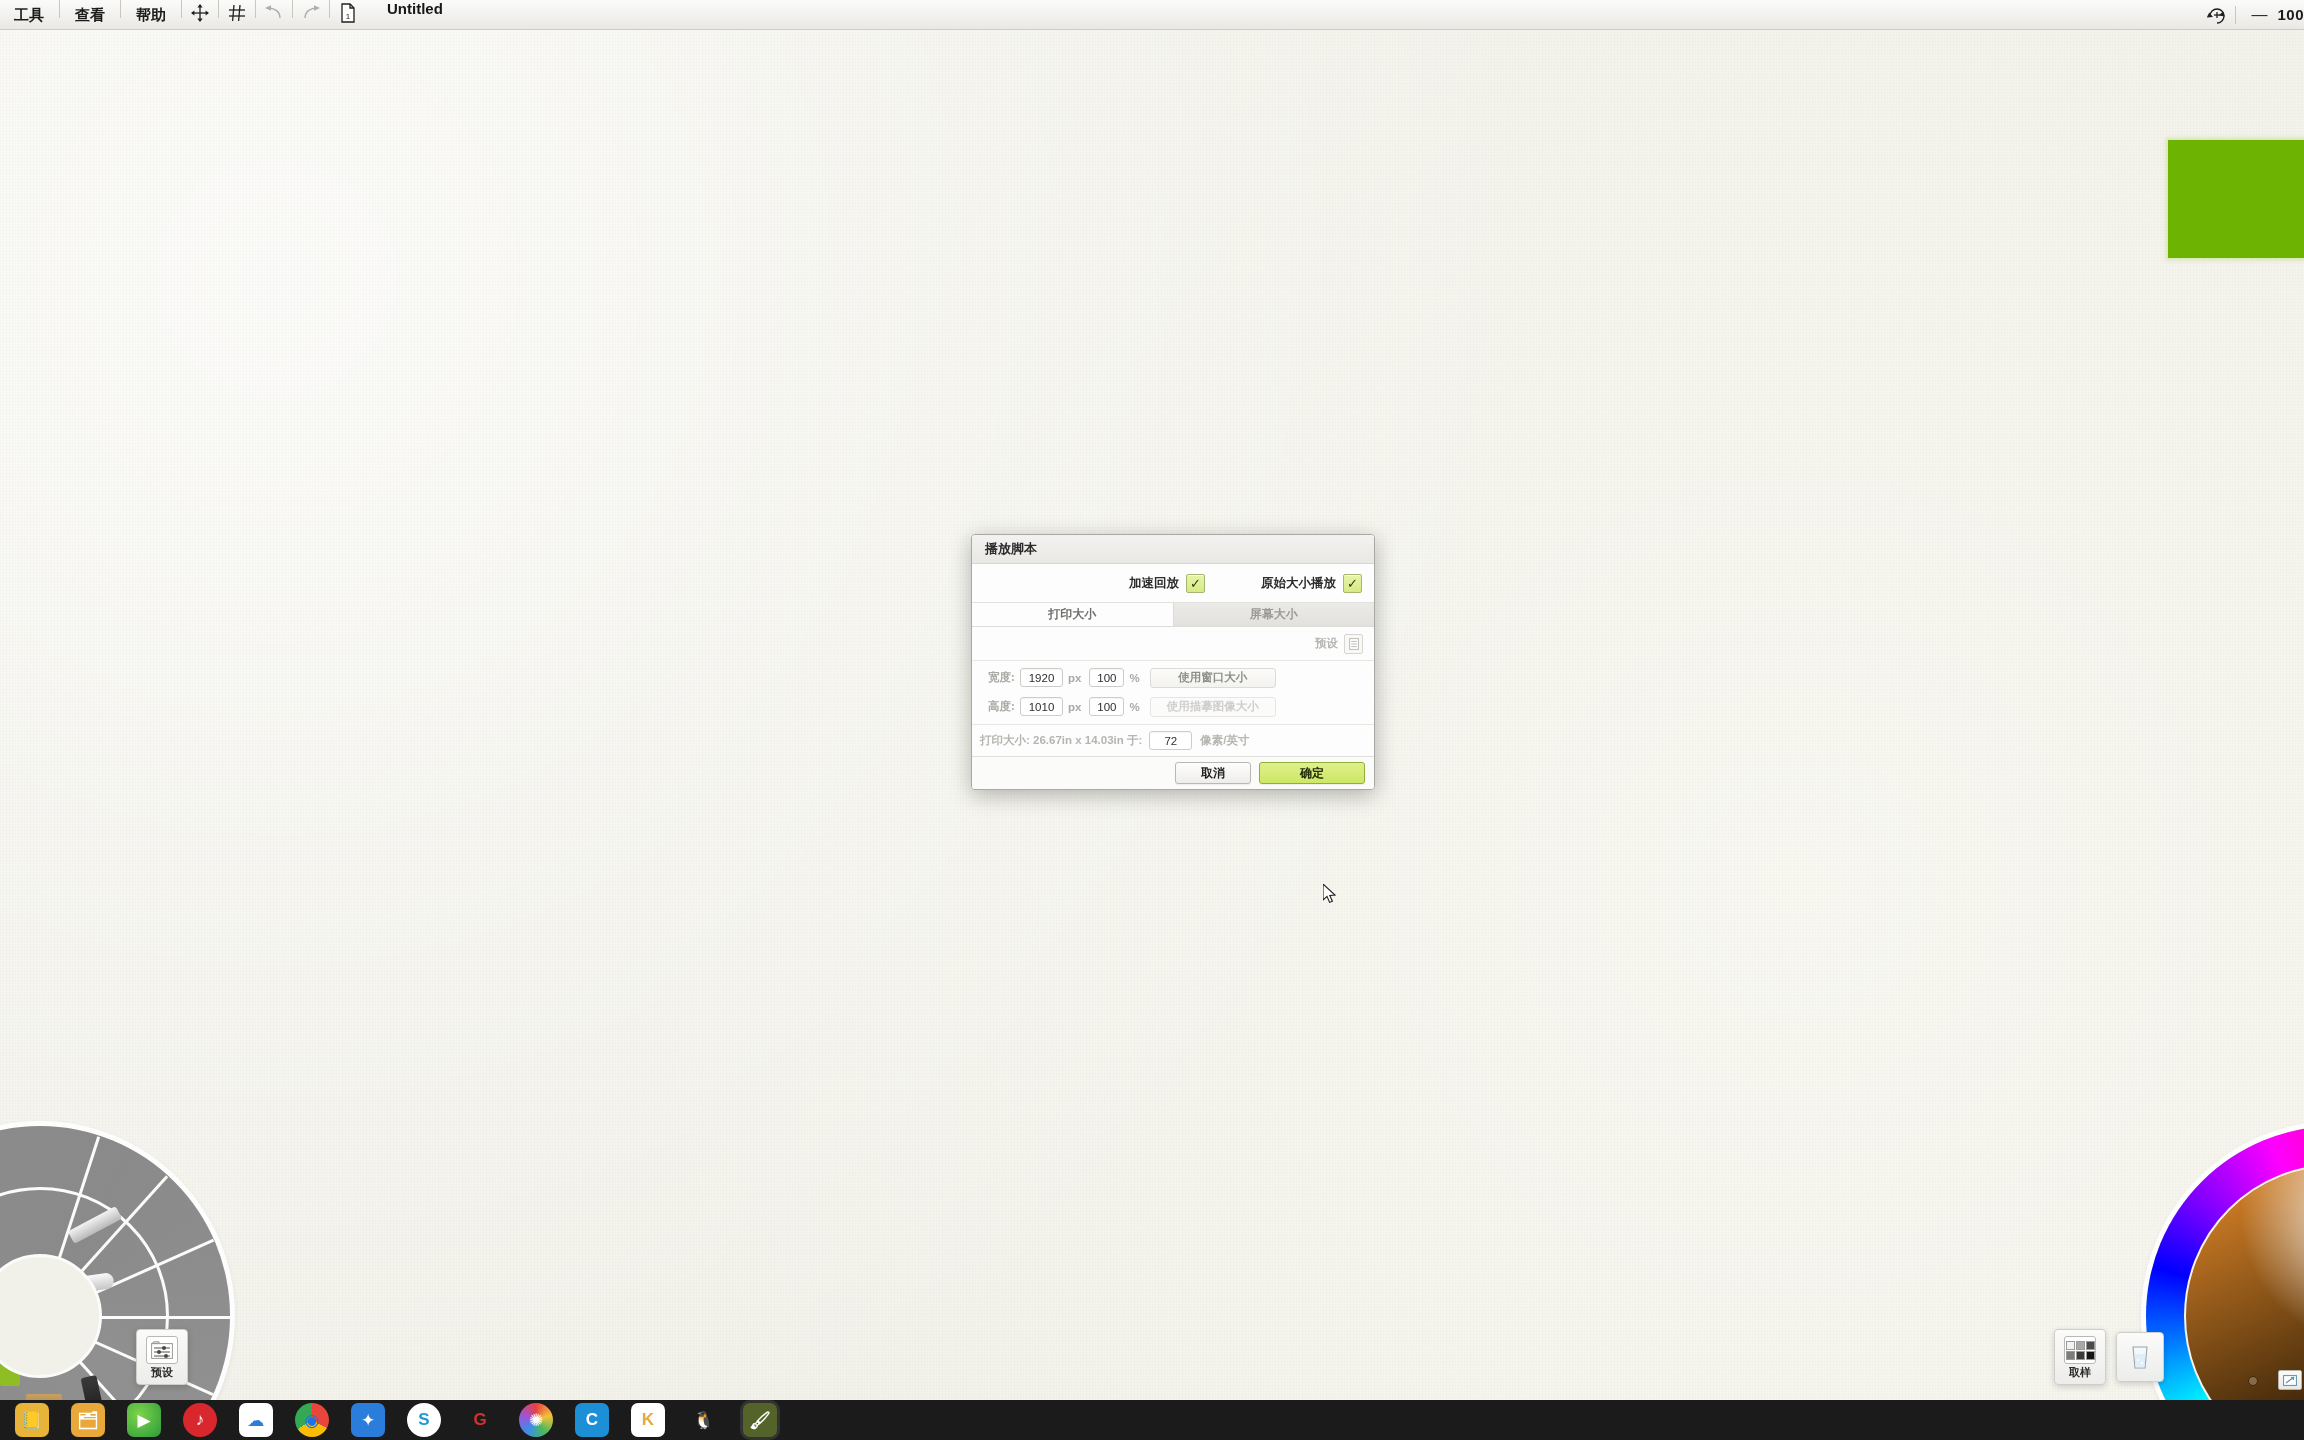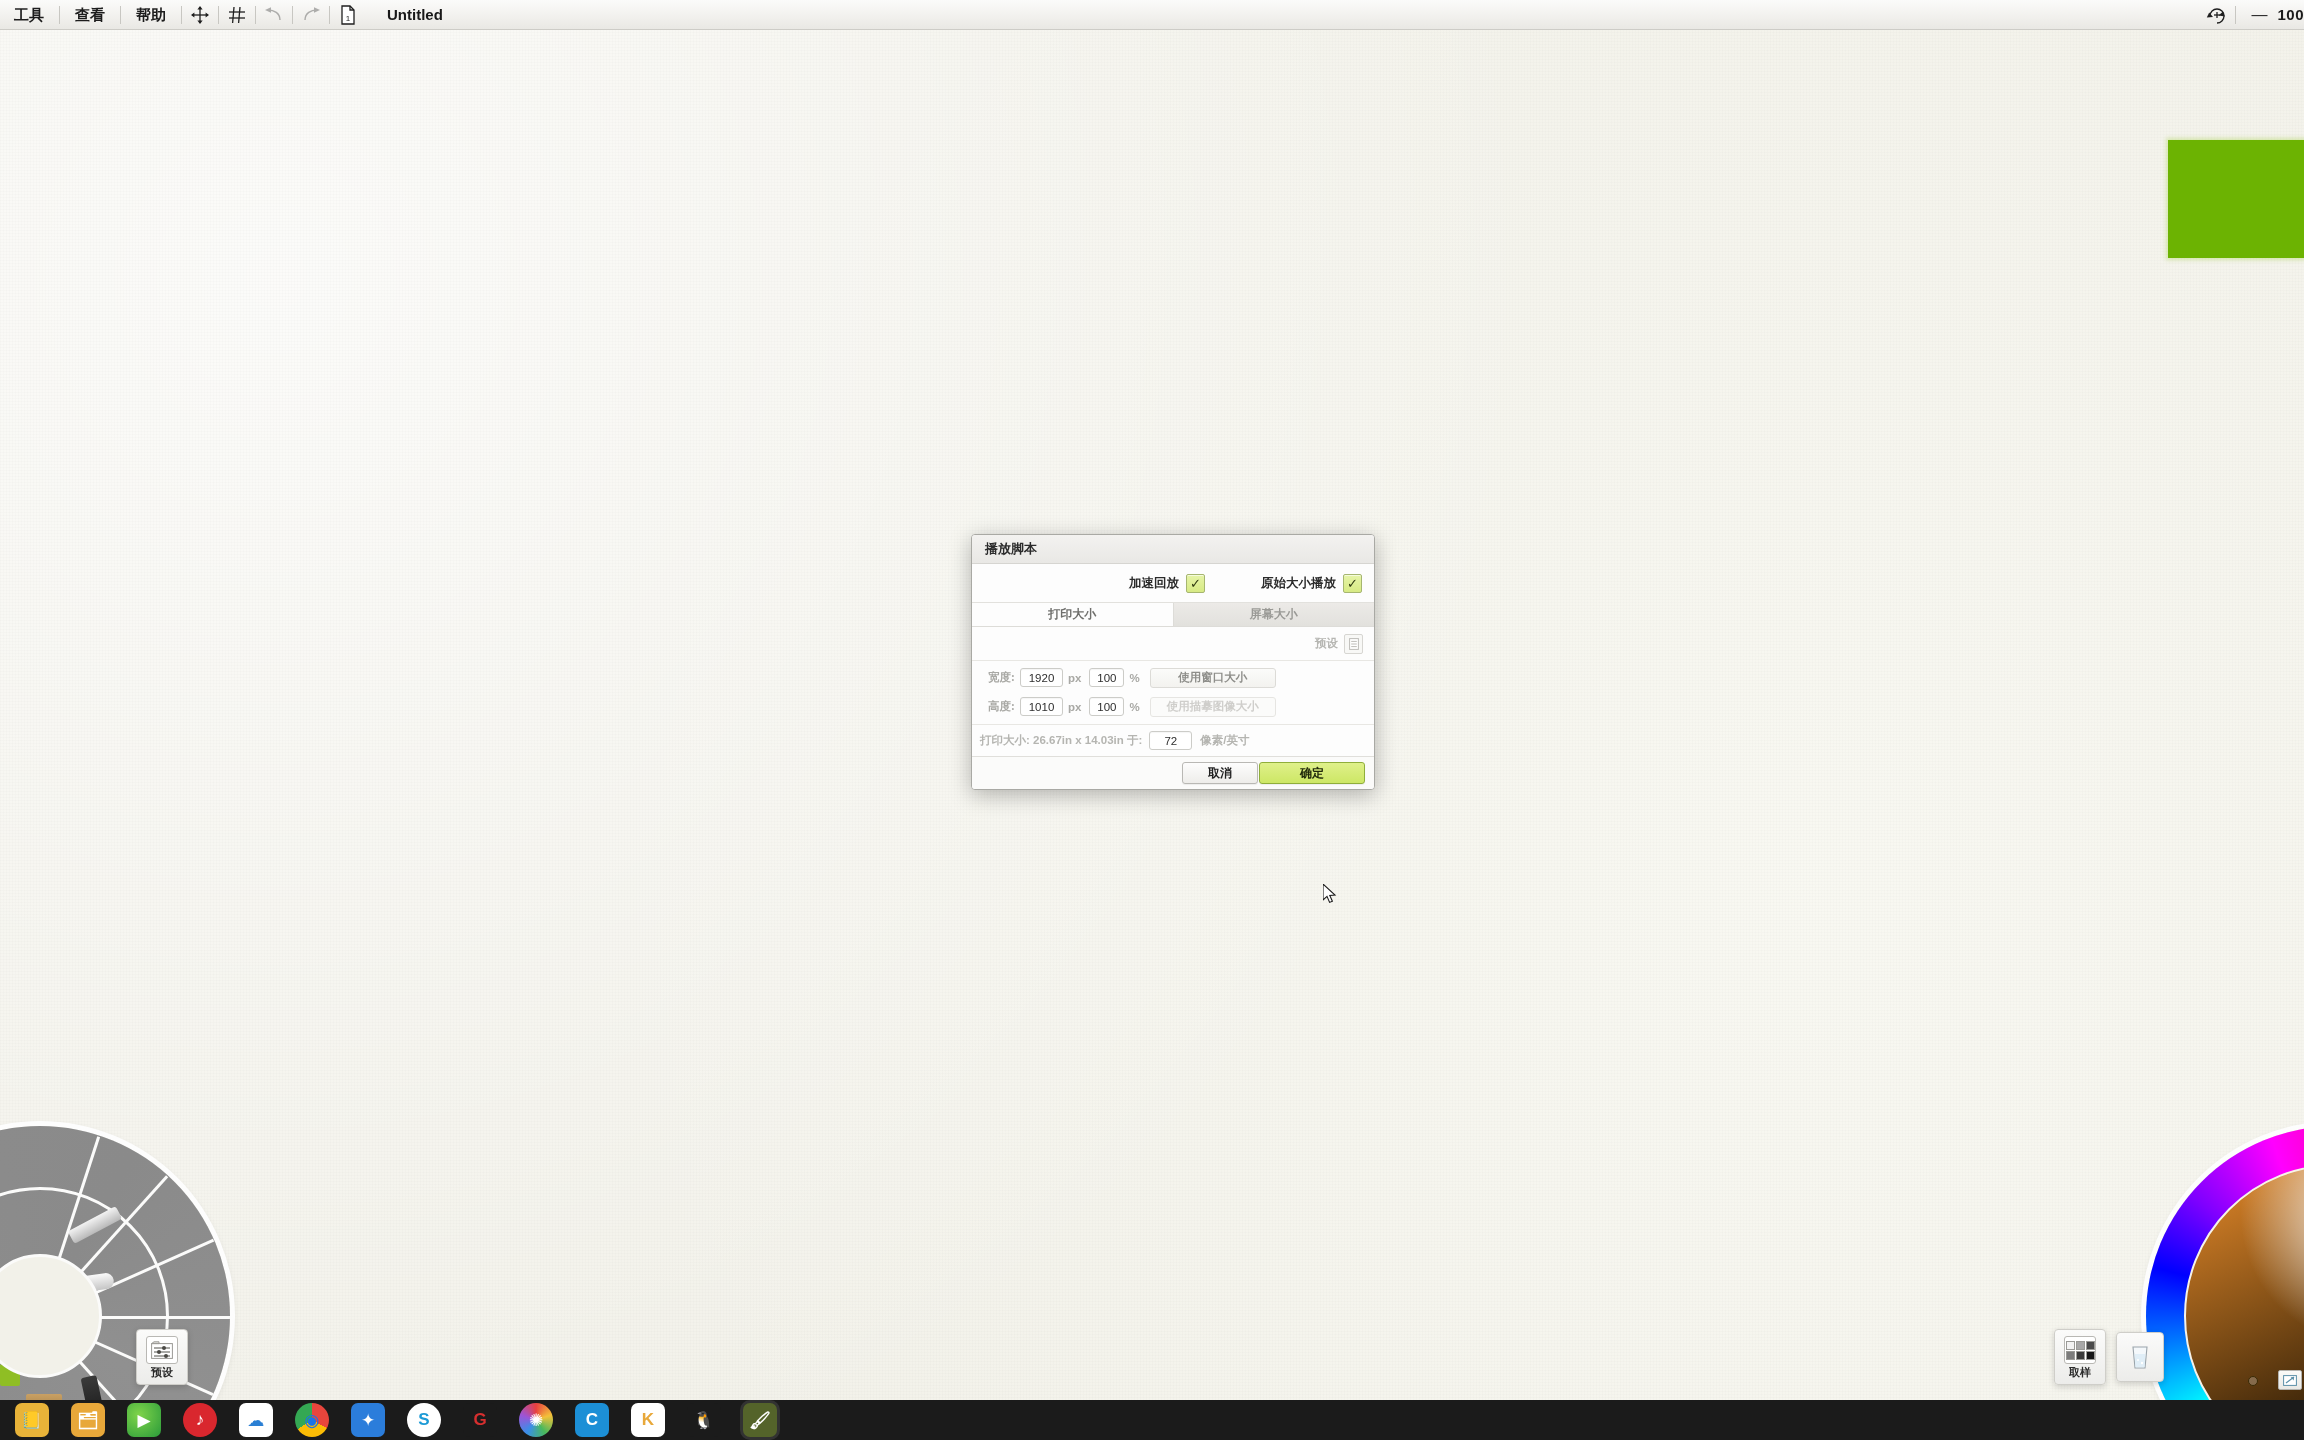--- a/index.html
+++ b/index.html
@@ -22,21 +22,21 @@
     background-image:
       repeating-linear-gradient(0deg, rgba(0,0,0,.012) 0 1px, rgba(255,255,255,0) 1px 3px),
       repeating-linear-gradient(90deg, rgba(0,0,0,.012) 0 1px, rgba(255,255,255,0) 1px 3px);
     pointer-events:none;
   }
   
   #menubar{
     position:absolute;left:0;top:0;width:2304px;height:30px;
     background:linear-gradient(180deg,#fbfbfa 0%,#f2f1ee 55%,#e9e8e4 100%);
     border-bottom:1px solid #cdccc7;
-    display:flex;align-items:center;
+    display:flex;
     box-sizing:border-box;
     z-index:30;
   }
   .menu-item{
     font-size:15px;color:#1c1c1c;font-weight:700;
     padding:0 14px;line-height:29px;height:29px;white-space:nowrap;
   }
   .mb-sep{width:1px;height:18px;background:#c8c7c2;margin:0 1px;}
   .tool-icn{
     width:26px;height:26px;display:flex;align-items:center;justify-content:center;
@@ -142,21 +142,21 @@
 
   #print-row{
     height:31px;display:flex;align-items:center;padding:0 0 0 8px;
     border-bottom:1px solid #e0dfdb;background:#fdfdfd;
   }
   #print-txt{font-size:11.5px;color:#b5b5b1;font-weight:700;}
   #dpi-fld{width:41px;height:17px;margin:0 8px 0 7px;}
   #dpi-unit{font-size:11.5px;color:#b5b5b1;font-weight:700;}
 
   #dlg-footer{
-    height:32px;display:flex;align-items:center;justify-content:flex-end;gap:1px;
+    height:32px;display:flex;align-items:center;justify-content:flex-end;gap:8px;
     padding:0 9px;background:#fbfbfa;
   }
   .dbtn{
     width:74px;height:20px;border-radius:3px;border:1px solid #b9b8b4;
     font-size:12px;font-weight:700;color:#1f1f1f;
     display:flex;align-items:center;justify-content:center;
     background:linear-gradient(180deg,#fdfdfd 0%,#eeedea 100%);
     box-shadow:0 1px 1px rgba(0,0,0,.06);
   }
   .dbtn.primary{

